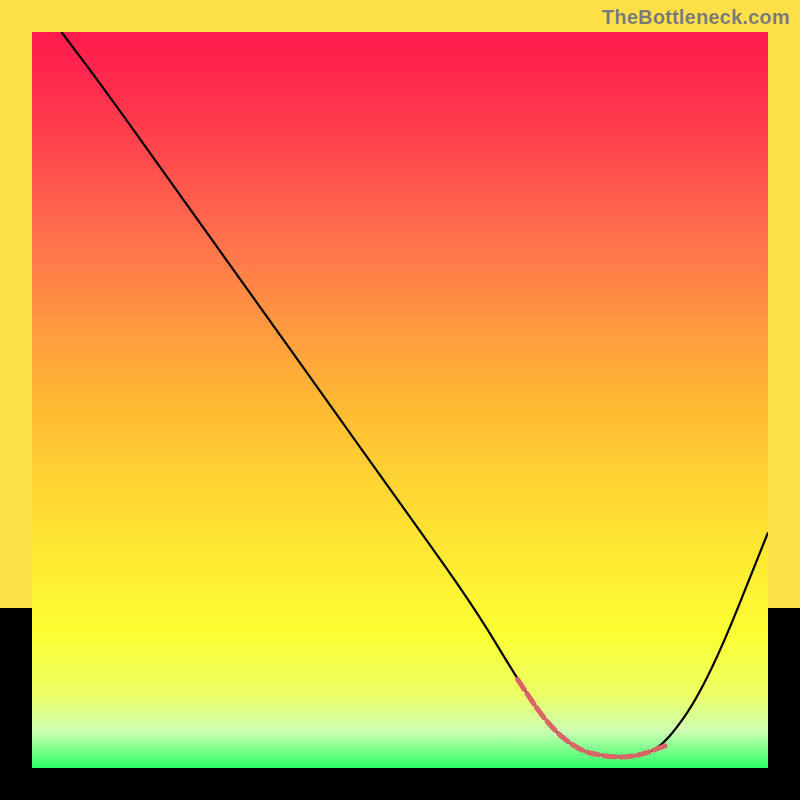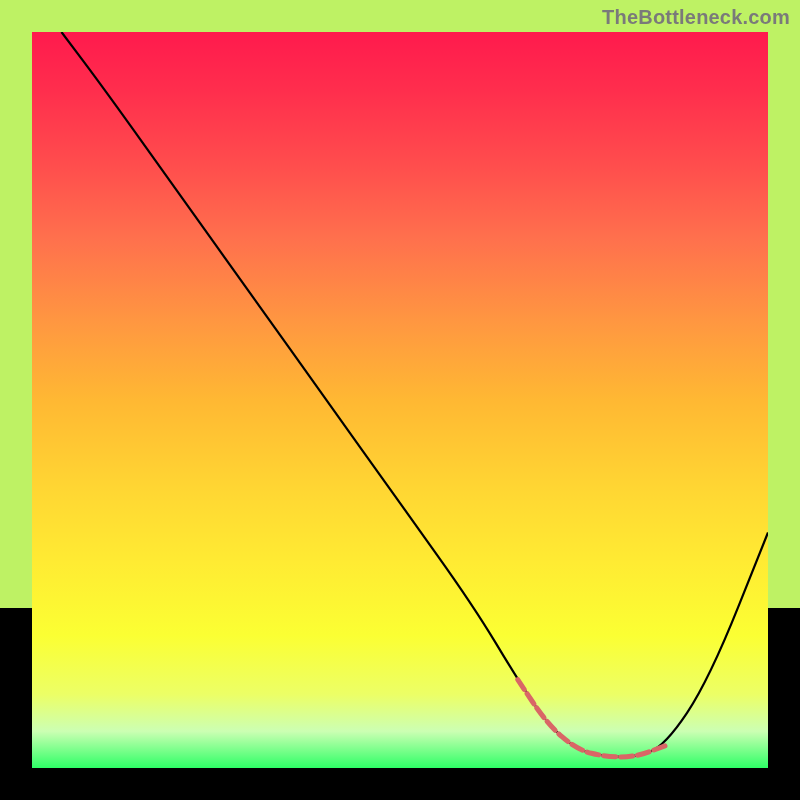--- a/index.html
+++ b/index.html
@@ -7,21 +7,21 @@
     padding: 0;
     width: 800px;
     height: 800px;
     background: #000;
     overflow: hidden;
   }
   .container {
     position: relative;
     width: 800px;
     height: 608px;
-    background: #bef264;
+    background: #fde047;
   }
   .plot-area {
     position: absolute;
     left: 32px;
     top: 32px;
     width: 736px;
     height: 736px;
   }
   .gradient {
     width: 100%;

